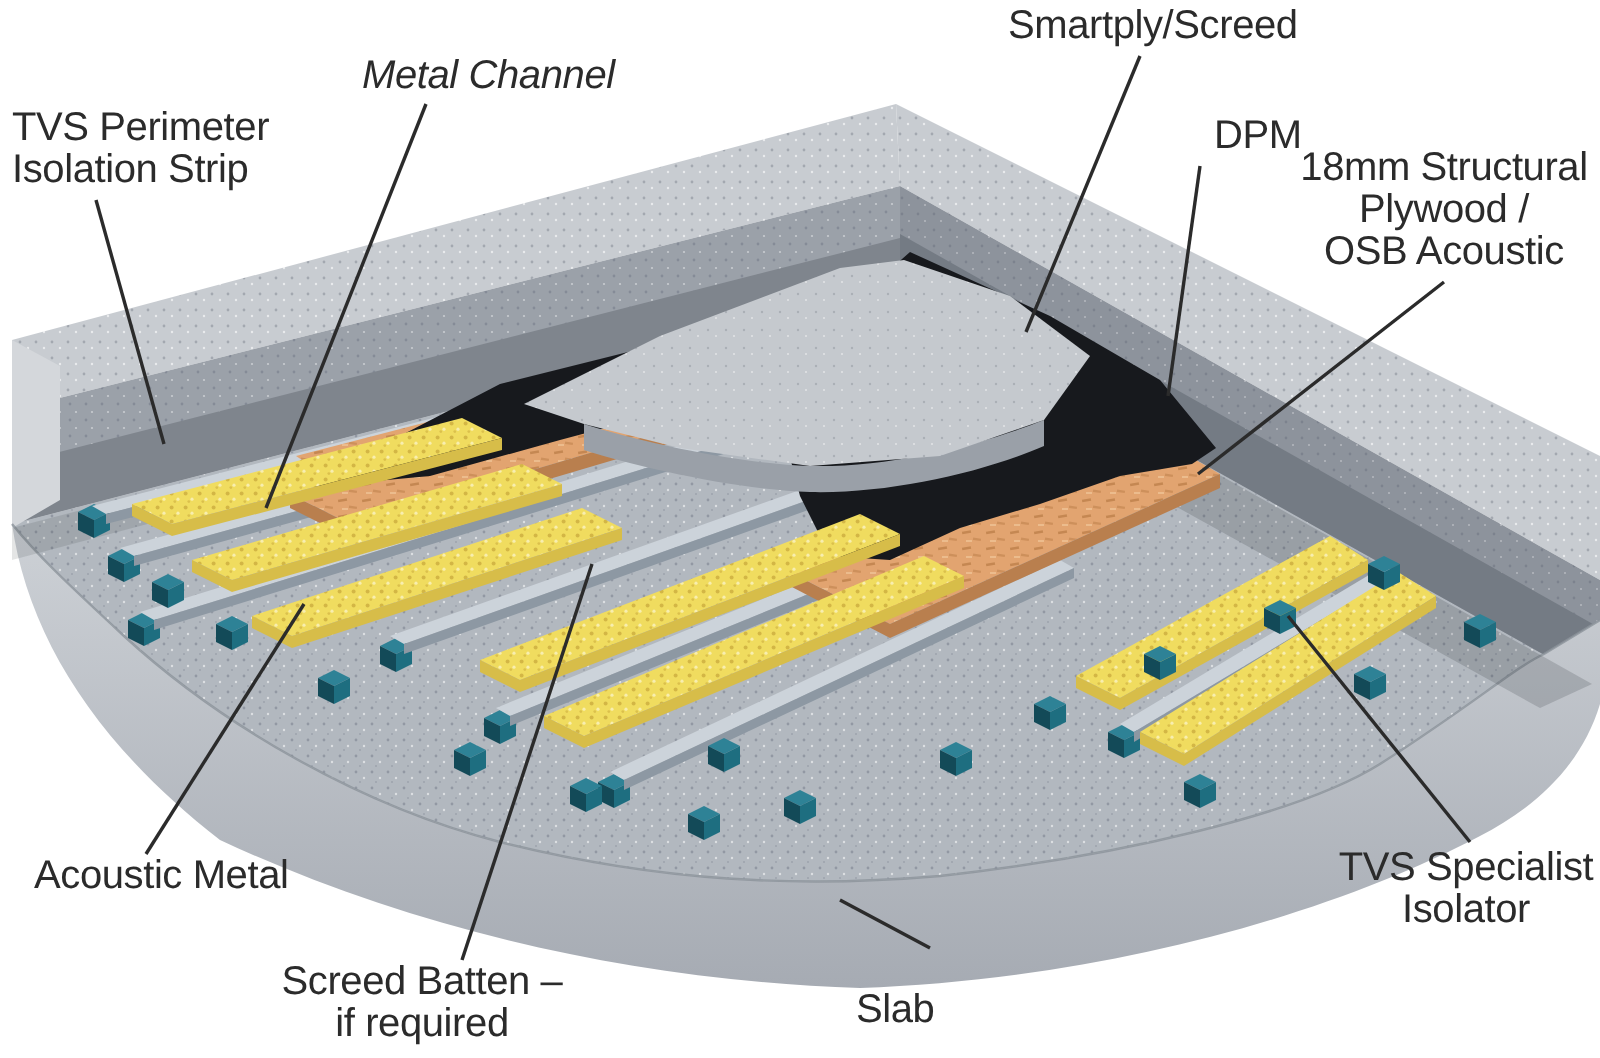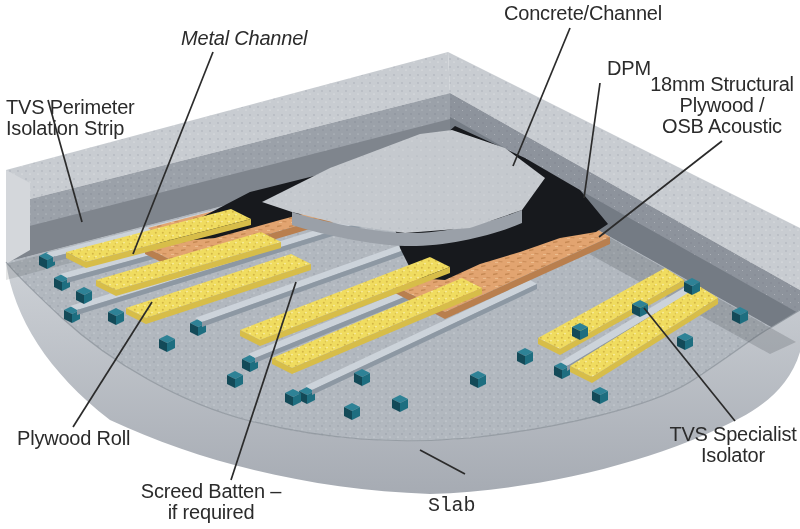--- a/index.html
+++ b/index.html
@@ -199,27 +199,27 @@
   <line class="leader" x1="213" y1="52" x2="133" y2="254"></line>
   <line class="leader" x1="570" y1="28" x2="513" y2="166"></line>
   <line class="leader" x1="600" y1="83" x2="584" y2="198"></line>
   <line class="leader" x1="722" y1="141" x2="599" y2="237"></line>
   <line class="leader" x1="73" y1="427" x2="152" y2="302"></line>
   <line class="leader" x1="231" y1="480" x2="296" y2="282"></line>
   <line class="leader" x1="465" y1="474" x2="420" y2="450"></line>
   <line class="leader" x1="735" y1="421" x2="644" y2="308"></line>
 </svg>
 
-  <div class="lbl" style="left:6px;top:54px;margin-top:43px;">TVS Perimeter
+  <div class="lbl" style="left:6px;top:54px;">TVS Perimeter
 Isolation Strip</div>
   <div class="lbl" style="left:181px;top:28px;font-style:italic;">Metal Channel</div>
-  <div class="lbl" style="left:504px;top:3px;">Concrete/Channel</div>
+  <div class="lbl" style="left:504px;top:3px;">Smartply/Screed</div>
   <div class="lbl" style="left:607px;top:58px;">DPM</div>
   <div class="lbl center" style="left:647px;top:74px;width:150px;">18mm Structural
 Plywood /
 OSB Acoustic</div>
-  <div class="lbl" style="left:17px;top:428px;">Plywood Roll</div>
+  <div class="lbl" style="left:17px;top:428px;">Acoustic Metal</div>
   <div class="lbl center" style="left:136px;top:481px;width:150px;">Screed Batten –
 if required</div>
-  <div class="lbl" style="left:428px;top:495px;font-family:Liberation Mono, monospace;">Slab</div>
+  <div class="lbl" style="left:428px;top:495px;">Slab</div>
   <div class="lbl center" style="left:663px;top:424px;width:140px;">TVS Specialist
 Isolator</div>
 </div>
 
 </body></html>

